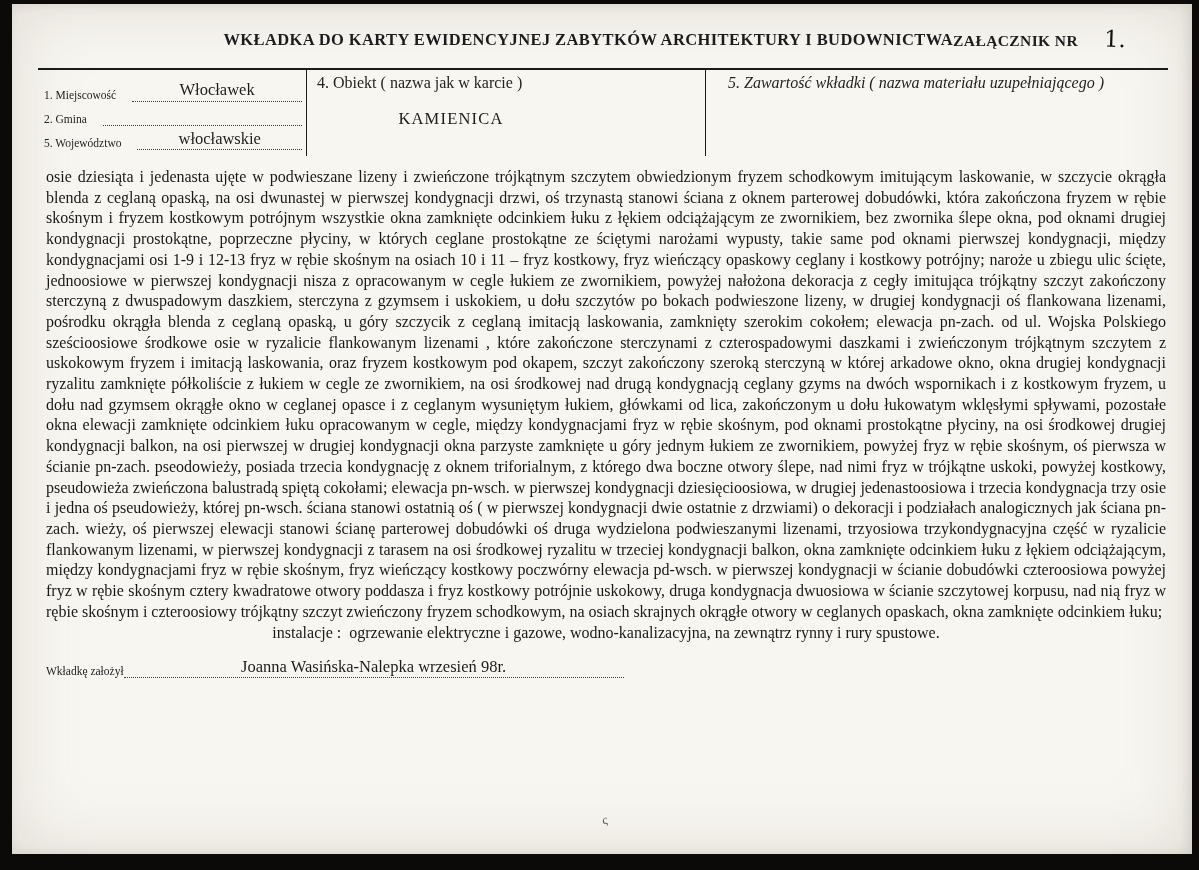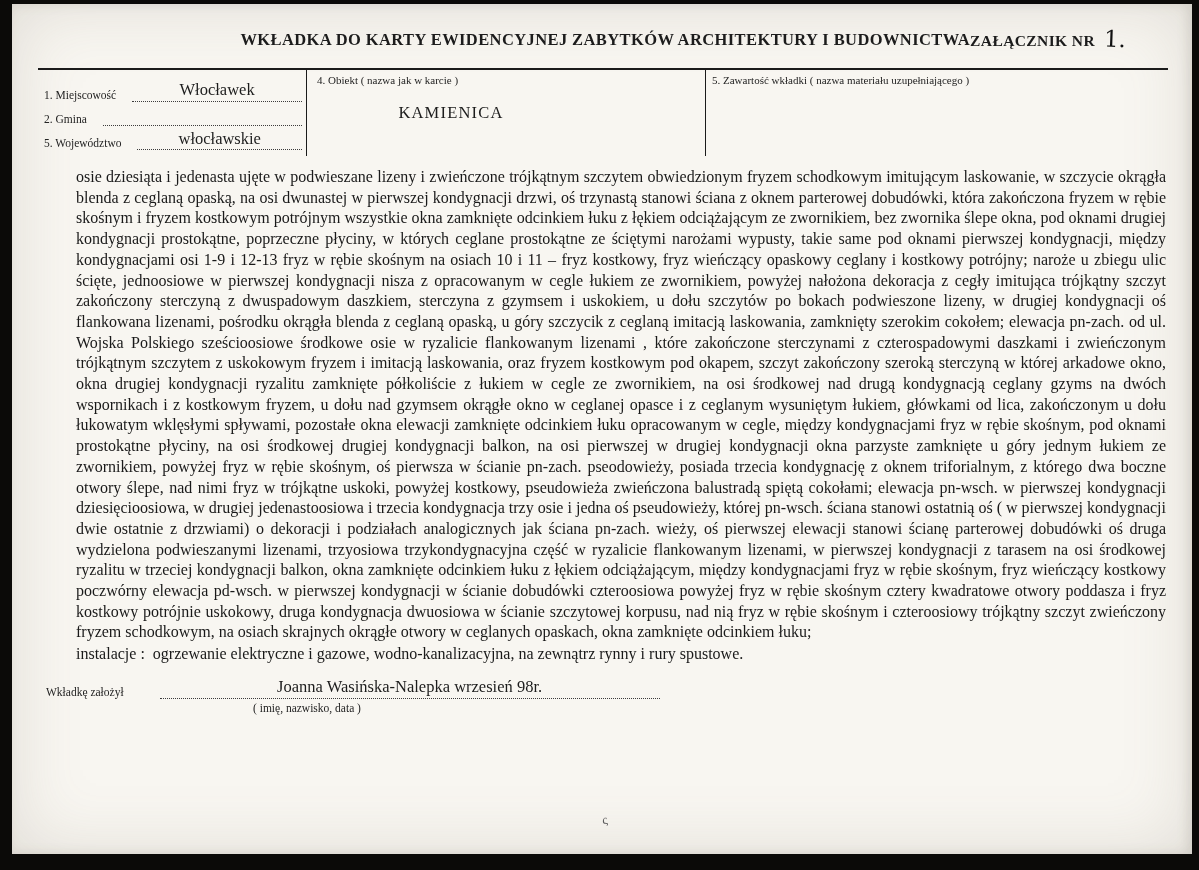--- a/index.html
+++ b/index.html
@@ -14,51 +14,51 @@
   .paper {
     position:absolute; left:12px; top:4px;
     width:1180px; height:850px;
     background:#f8f6f1;
     box-shadow: inset 0 0 70px rgba(115,105,90,.18), inset -4px 0 12px rgba(90,80,70,.15);
     padding:16px 24px 0 26px;
   }
   
   .doc-header { display:flex; justify-content:flex-end; align-items:flex-start; padding:6px 6px 0 8px; height:44px; }
   .doc-title { font-size:16.5px; font-weight:bold; letter-spacing:.4px; padding-top:4px; white-space:nowrap; }
-  .attachment { display:flex; align-items:flex-start; gap:9px; padding-right:36px; }
+  .attachment { display:flex; align-items:flex-start; gap:26px; padding-right:36px; }
   .attachment-label { font-size:15.5px; font-weight:bold; letter-spacing:.4px; padding-top:6px; }
   .attachment-number { font-size:23px; font-family:"DejaVu Serif",serif; transform:rotate(2deg); color:#111; }
   
   .form-box { display:flex; border-top:2.2px solid #1b1b1b; margin-top:4px; height:88px; }
   .col1 { width:268px; padding:0 4px 6px 6px; display:flex; flex-direction:column; justify-content:flex-end; }
   .col2 { width:399px; border-left:1.6px solid #1b1b1b; padding:4px 10px; }
-  .col3 { flex:1; border-left:1.6px solid #1b1b1b; padding:4px 6px; }
+  .col3 { flex:1; border-left:1.6px solid #1b1b1b; padding:4px 22px;font-style:italic; }
   .field { display:flex; align-items:flex-end; height:26px;gap:16px; }
   .field.first { height:34px; }
   .flabel { font-size:11.5px; color:#232323; white-space:nowrap; padding-bottom:1px; }
   .dots { flex:1; border-bottom:1.6px dotted #3c3c3c; text-align:center; line-height:1; }
   .fvalue { font-size:16.5px; line-height:1; position:relative; top:-2px; white-space:pre; }
-  .col-label { font-size:11px; color:#232323; }
+  .col-label { font-size:16px; color:#232323; }
   .big-value { font-size:16.5px; white-space:pre; }
   .big-value.object { text-align:center; padding-right:110px; margin-top:17px; letter-spacing:1.2px; }
   .big-value.content { padding-left:58px; margin-top:13px; }
   
-  .body-text { margin-top:11px; padding-left:8px; padding-right:2px;margin-left:30px; }
+  .body-text { margin-top:11px; padding-left:8px; padding-right:2px; }
   .body-text .desc {
     font-size:16px; line-height:20.7px;
     text-align:justify; text-align-last:left;
     color:#191919;
   }
-  .body-text .inst { font-size:16px; line-height:20.7px; white-space:pre-wrap; color:#191919; margin-top:1px; }
+  .body-text .inst { font-size:16px; line-height:20.7px; white-space:pre-wrap; color:#191919; margin-top:1px;text-align:center; }
   
   .doc-footer { margin-top:4px; padding-left:8px; }
   .frow { display:flex; align-items:flex-end; height:30px; }
   .frow.second { margin-top:11px; height:28px; }
   .dotline { border-bottom:1.6px dotted #3c3c3c; text-align:center; line-height:1; }
-  .dotline.w1 { width:500px;margin-left:36px; }
+  .dotline.w1 { width:500px; }
   .dotline.w2 { width:448px; }
   .hint { font-size:11.5px; margin-left:207px; margin-top:3px; color:#232323; }
   .artifact { position:absolute; left:590px; bottom:26px; font-size:13px; color:#5a5a5a; transform:rotate(-12deg); }
 </style>
 </head>
 <body>
 
 <div class="paper">
 
   <div class="doc-header">
@@ -96,18 +96,17 @@
   <div class="body-text">
     <p class="desc">osie dziesiąta i jedenasta ujęte w podwieszane lizeny i zwieńczone trójkątnym szczytem obwiedzionym fryzem schodkowym imitującym laskowanie, w szczycie okrągła blenda z ceglaną opaską, na osi dwunastej w pierwszej kondygnacji drzwi, oś trzynastą stanowi ściana z oknem parterowej dobudówki, która zakończona fryzem w rębie skośnym i fryzem kostkowym potrójnym wszystkie okna zamknięte odcinkiem łuku z łękiem odciążającym ze zwornikiem, bez zwornika ślepe okna, pod oknami drugiej kondygnacji prostokątne, poprzeczne płyciny, w których ceglane prostokątne ze ściętymi narożami wypusty, takie same pod oknami pierwszej kondygnacji, między kondygnacjami osi 1-9 i 12-13 fryz w rębie skośnym na osiach 10 i 11 – fryz kostkowy, fryz wieńczący opaskowy ceglany i kostkowy potrójny; naroże u zbiegu ulic ścięte, jednoosiowe w pierwszej kondygnacji nisza z opracowanym w cegle łukiem ze zwornikiem, powyżej nałożona dekoracja z cegły imitująca trójkątny szczyt zakończony sterczyną z dwuspadowym daszkiem, sterczyna z gzymsem i uskokiem, u dołu szczytów po bokach podwieszone lizeny, w drugiej kondygnacji oś flankowana lizenami, pośrodku okrągła blenda z ceglaną opaską, u góry szczycik z ceglaną imitacją laskowania, zamknięty szerokim cokołem; elewacja pn-zach. od ul. Wojska Polskiego sześcioosiowe środkowe osie w ryzalicie flankowanym lizenami , które zakończone sterczynami z czterospadowymi daszkami i zwieńczonym trójkątnym szczytem z uskokowym fryzem i imitacją laskowania, oraz fryzem kostkowym pod okapem, szczyt zakończony szeroką sterczyną w której arkadowe okno, okna drugiej kondygnacji ryzalitu zamknięte półkoliście z łukiem w cegle ze zwornikiem, na osi środkowej nad drugą kondygnacją ceglany gzyms na dwóch wspornikach i z kostkowym fryzem, u dołu nad gzymsem okrągłe okno w ceglanej opasce i z ceglanym wysuniętym łukiem, główkami od lica, zakończonym u dołu łukowatym wklęsłymi spływami, pozostałe okna elewacji zamknięte odcinkiem łuku opracowanym w cegle, między kondygnacjami fryz w rębie skośnym, pod oknami prostokątne płyciny, na osi środkowej drugiej kondygnacji balkon, na osi pierwszej w drugiej kondygnacji okna parzyste zamknięte u góry jednym łukiem ze zwornikiem, powyżej fryz w rębie skośnym, oś pierwsza w ścianie pn-zach. pseodowieży, posiada trzecia kondygnację z oknem triforialnym, z którego dwa boczne otwory ślepe, nad nimi fryz w trójkątne uskoki, powyżej kostkowy, pseudowieża zwieńczona balustradą spiętą cokołami; elewacja pn-wsch. w pierwszej kondygnacji dziesięcioosiowa, w drugiej jedenastoosiowa i trzecia kondygnacja trzy osie i jedna oś pseudowieży, której pn-wsch. ściana stanowi ostatnią oś ( w pierwszej kondygnacji dwie ostatnie z drzwiami) o dekoracji i podziałach analogicznych jak ściana pn-zach. wieży, oś pierwszej elewacji stanowi ścianę parterowej dobudówki oś druga wydzielona podwieszanymi lizenami, trzyosiowa trzykondygnacyjna część w ryzalicie flankowanym lizenami, w pierwszej kondygnacji z tarasem na osi środkowej ryzalitu w trzeciej kondygnacji balkon, okna zamknięte odcinkiem łuku z łękiem odciążającym, między kondygnacjami fryz w rębie skośnym, fryz wieńczący kostkowy poczwórny elewacja pd-wsch. w pierwszej kondygnacji w ścianie dobudówki czteroosiowa powyżej fryz w rębie skośnym cztery kwadratowe otwory poddasza i fryz kostkowy potrójnie uskokowy, druga kondygnacja dwuosiowa w ścianie szczytowej korpusu, nad nią fryz w rębie skośnym i czteroosiowy trójkątny szczyt zwieńczony fryzem schodkowym, na osiach skrajnych okrągłe otwory w ceglanych opaskach, okna zamknięte odcinkiem łuku;</p>
     <p class="inst">instalacje :  ogrzewanie elektryczne i gazowe, wodno-kanalizacyjna, na zewnątrz rynny i rury spustowe.</p>
   </div>
 
   <div class="doc-footer">
     <div class="frow">
       <span class="flabel">Wkładkę założył</span>
       <span class="dotline w1"><span class="fvalue">Joanna Wasińska-Nalepka wrzesień 98r.</span></span>
     </div>
-    <div class="hint">( imię, nazwisko, data )</div>
   </div>
 
   <div class="artifact">ς</div>
 
 </div>
 
 </body></html>

